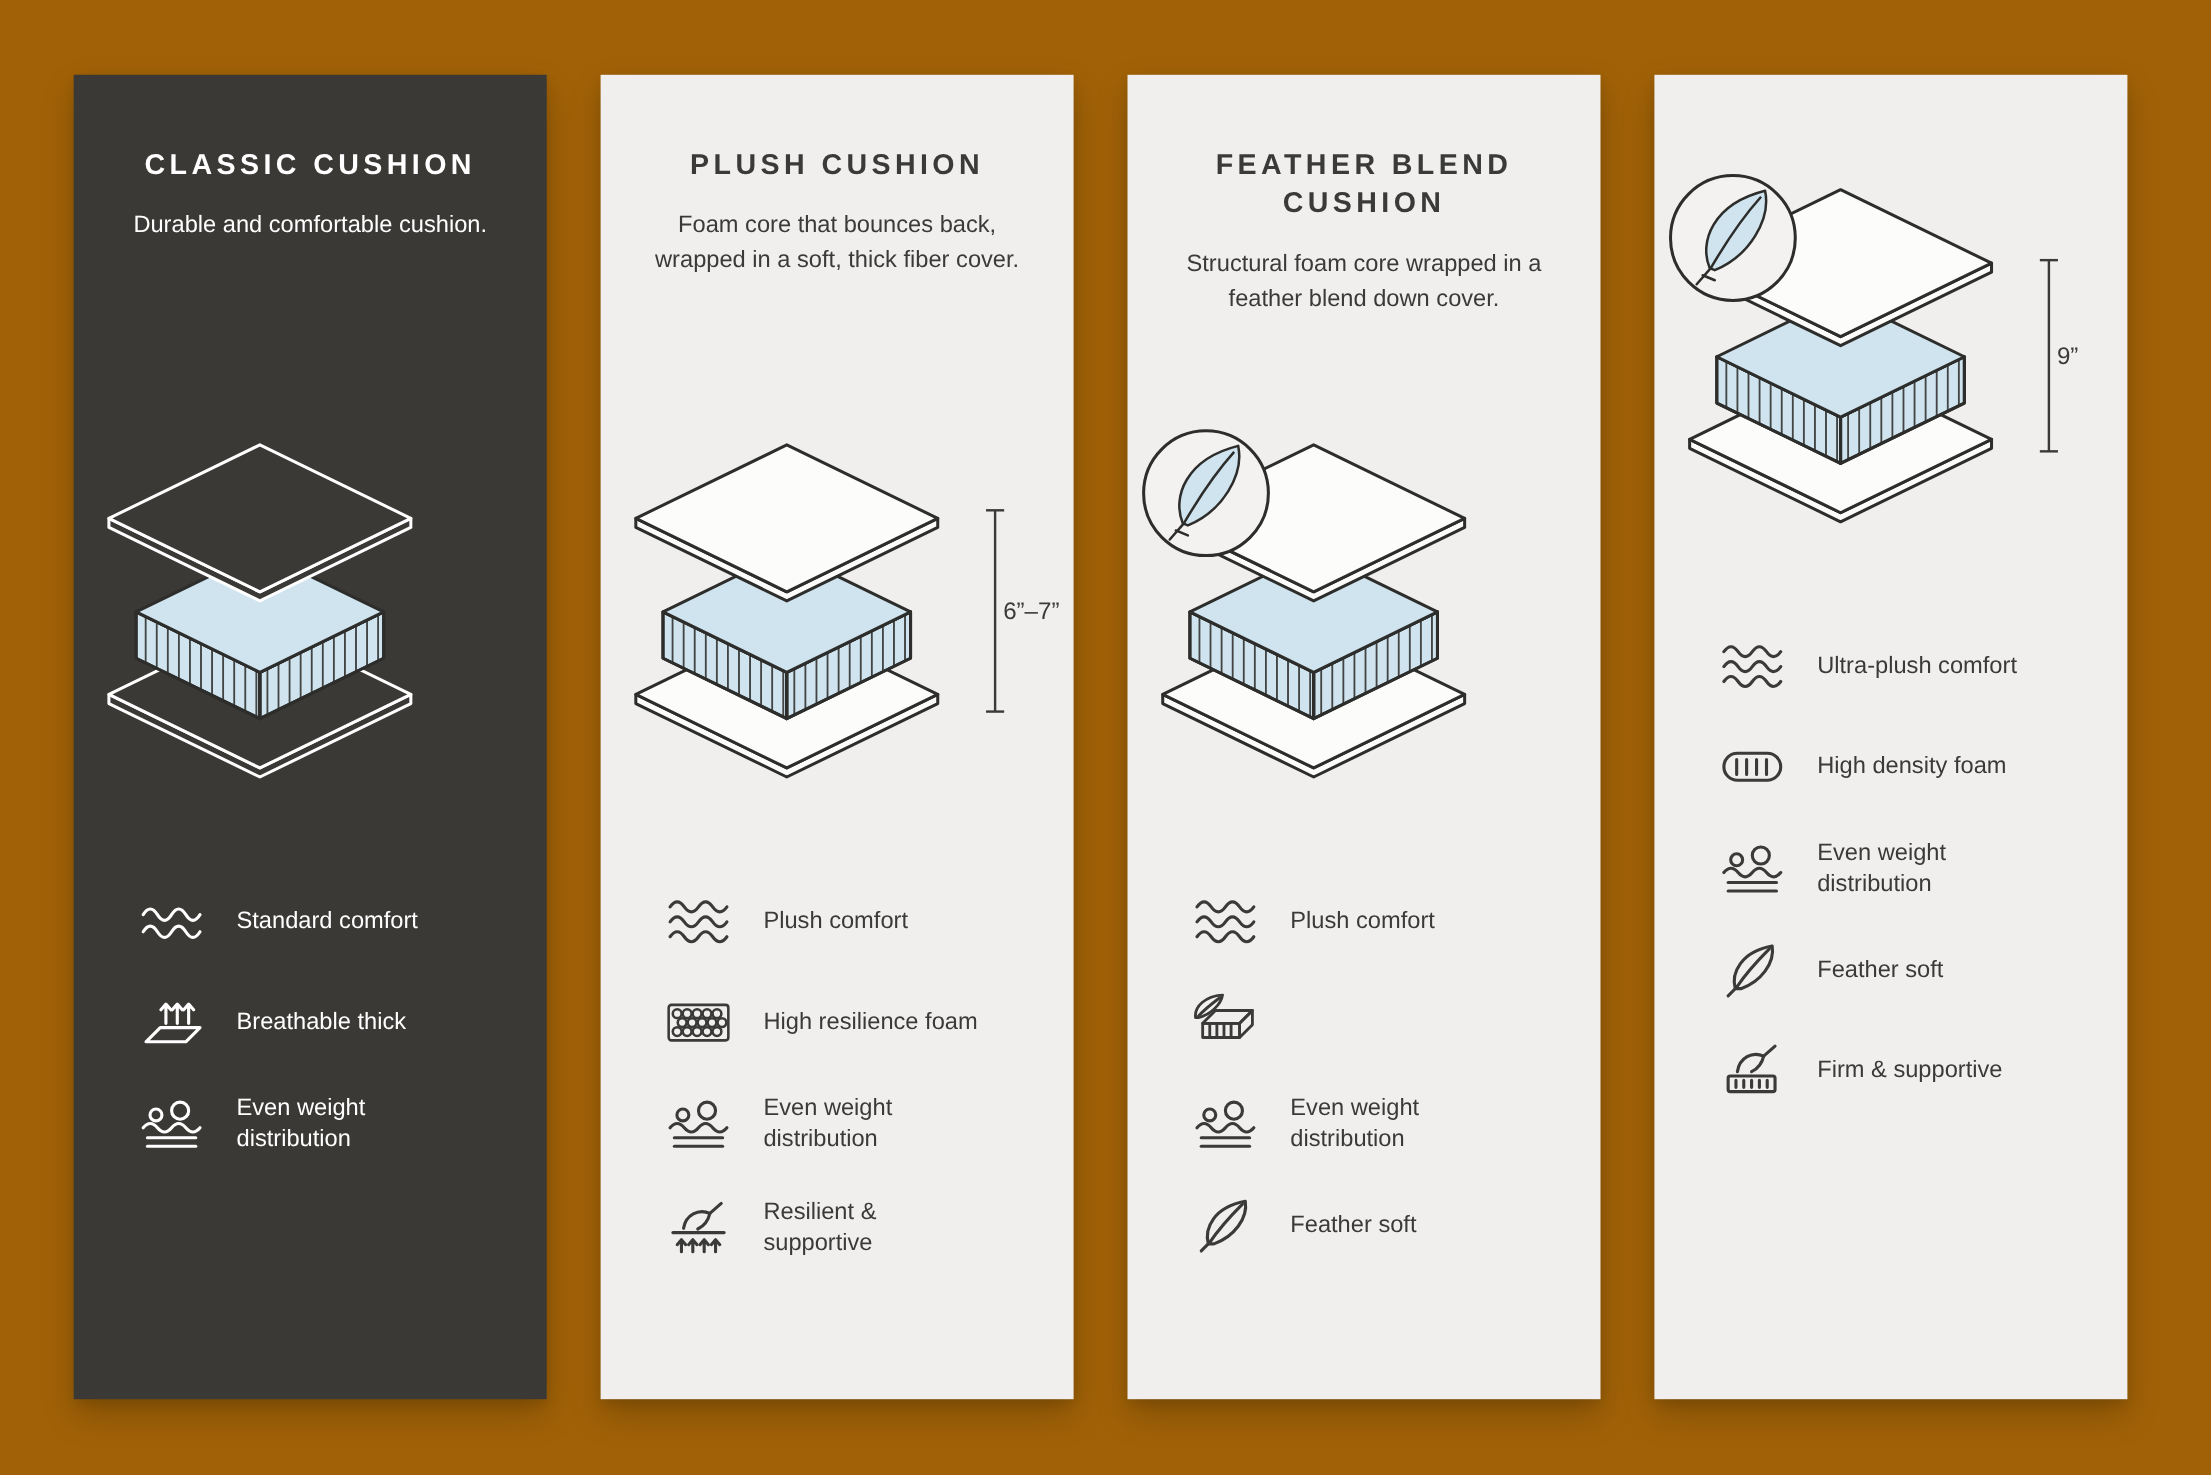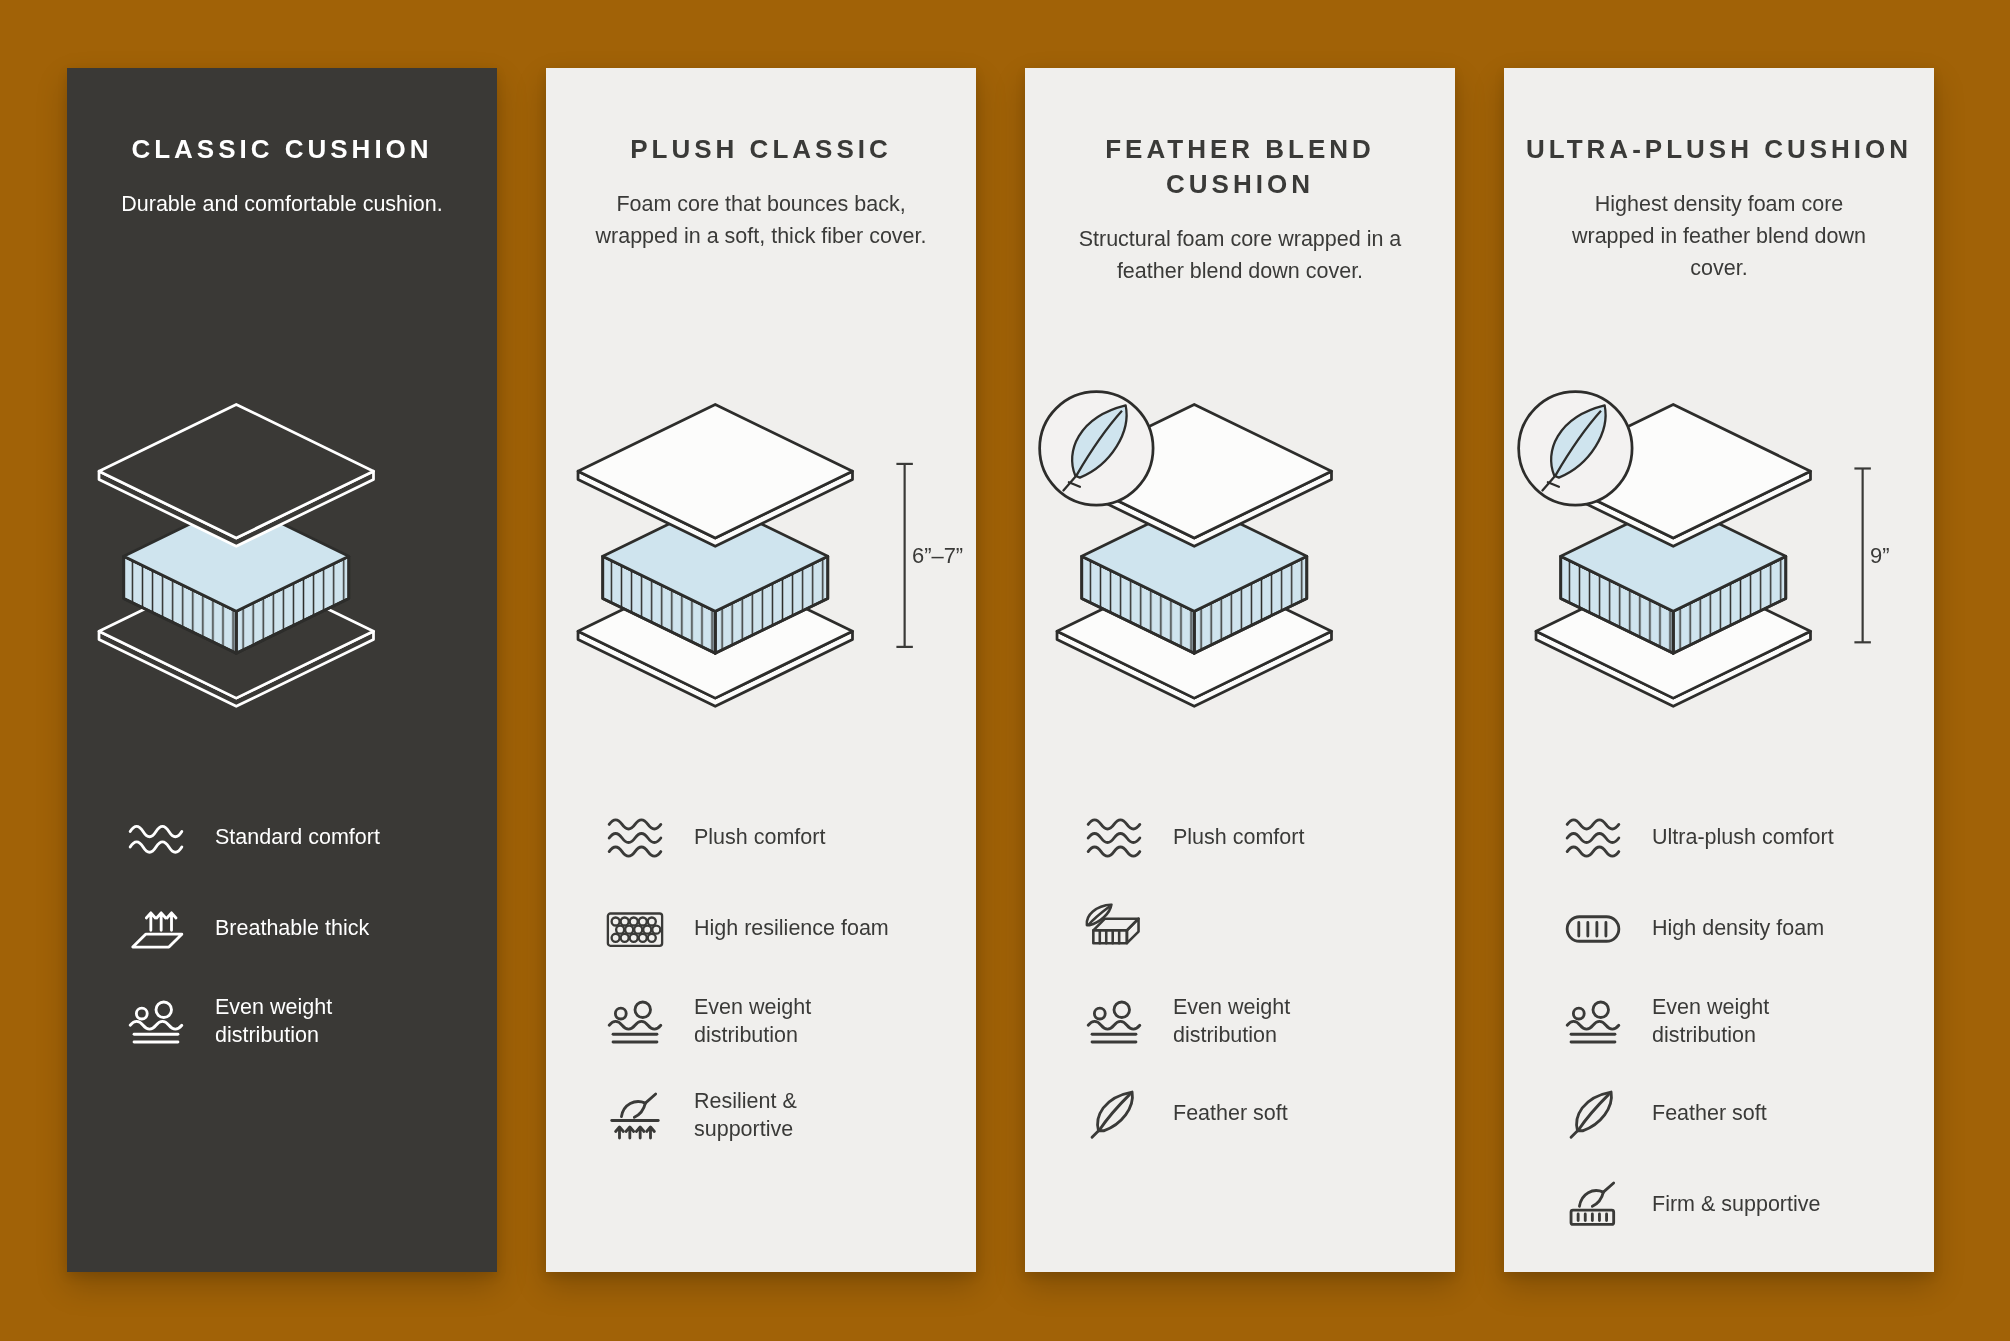--- a/index.html
+++ b/index.html
@@ -217,21 +217,21 @@
           <svg class="f-icon" viewBox="0 0 48 40">
               <use href="#sym-weight"></use>
             </svg>
           <div class="f-label">Even weight distribution</div>
         </div>
       </div>
     </section>
 
     <section class="panel panel-light">
       <div class="panel-header">
-        <h2 class="title">PLUSH CLASSIC</h2>
+        <h2 class="title">PLUSH CUSHION</h2>
         <p class="desc">Foam core that bounces back, wrapped in a soft, thick fiber cover.</p>
       </div>
       <div class="diagram-wrap">
         <svg class="diagram" viewBox="0 0 470 375">
           <use href="#sym-cushion"></use>
           <g class="dim">
             <line x1="392" y1="95" x2="392" y2="295"></line>
             <line x1="383" y1="95" x2="401" y2="95"></line>
             <line x1="383" y1="295" x2="401" y2="295"></line>
             <text x="400" y="203">6”–7”</text>
@@ -298,24 +298,20 @@
         <div class="feature">
           <svg class="f-icon" viewBox="0 0 48 40">
               <use href="#sym-feather"></use>
             </svg>
           <div class="f-label">Feather soft</div>
         </div>
       </div>
     </section>
 
     <section class="panel panel-light">
-      <div class="panel-header">
-        <h2 class="title">ULTRA-PLUSH CUSHION</h2>
-        <p class="desc">Highest density foam core wrapped in feather blend down cover.</p>
-      </div>
       <div class="diagram-wrap">
         <svg class="diagram" viewBox="0 0 470 375">
           <use href="#sym-cushion"></use>
           <use href="#sym-badge"></use>
           <g class="dim">
             <line x1="392" y1="100" x2="392" y2="290"></line>
             <line x1="383" y1="100" x2="401" y2="100"></line>
             <line x1="383" y1="290" x2="401" y2="290"></line>
             <text x="400" y="203">9”</text>
           </g>

